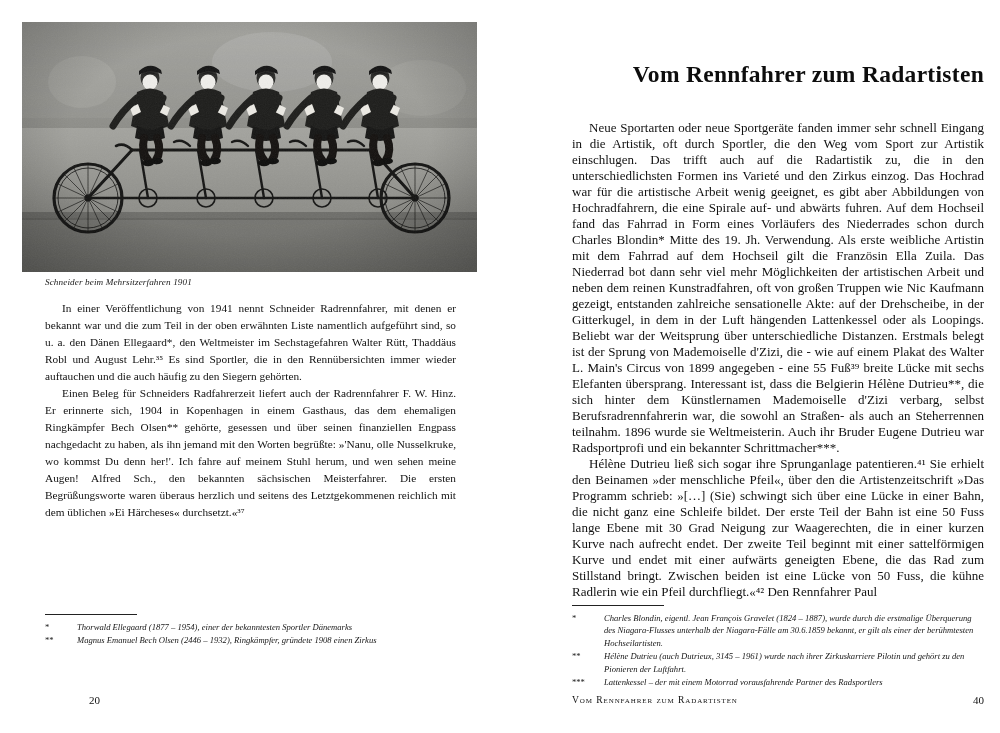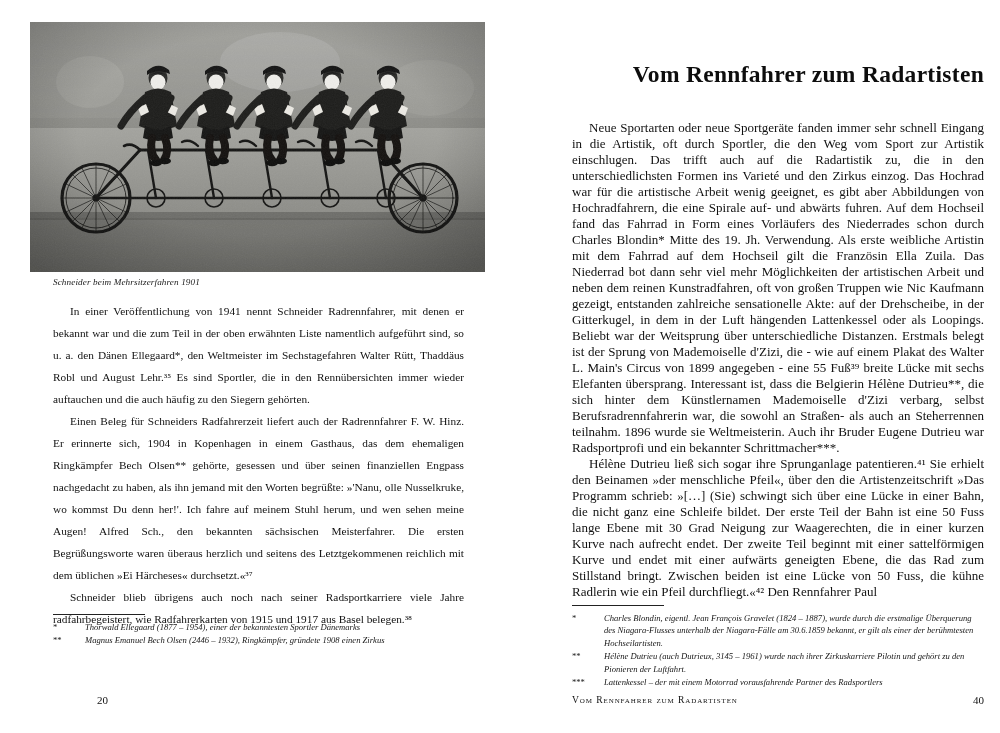--- a/index.html
+++ b/index.html
@@ -17,21 +17,21 @@
   }
   .page {
     position: absolute;
     top: 0; left: 0;
     width: 1000px;
     height: 733px;
   }
   
   .left-page {
     position: absolute;
-    left: 8px; top: 0;
+    left: 0; top: 0;
     width: 500px;
     height: 602px;
   }
   .photo-frame {
     position: absolute;
     left: 22px;
     top: 22px;
     width: 455px;
     height: 250px;
     background: #9a9a96;
@@ -46,21 +46,21 @@
     font-style: italic;
     color: #1a1a1a;
     letter-spacing: 0.1px;
   }
   .left-body {
     position: absolute;
     left: 45px;
     top: 300px;
     width: 411px;
     font-size: 11.3px;
-    line-height: 22px;
+    line-height: 17px;
     text-align: justify;
     color: #111111;
   }
   .left-body p {
     margin: 0;
     text-indent: 17px;
   }
   .left-body p.first {
     text-indent: 17px;
   }
@@ -298,21 +298,20 @@
         <rect x="0" y="0" width="455" height="250" fill="url(#vig)"></rect>
         <rect x="0" y="0" width="455" height="250" filter="url(#grain)" fill="none" opacity="0.5"></rect>
       </svg>
     </div>
 
     <div class="photo-caption">Schneider beim Mehrsitzerfahren 1901</div>
 
     <div class="left-body">
       <p class="first">In einer Veröffentlichung von 1941 nennt Schneider Radrennfahrer, mit denen er bekannt war und die zum Teil in der oben erwähnten Liste namentlich aufgeführt sind, so u. a. den Dänen Ellegaard*, den Weltmeister im Sechstagefahren Walter Rütt, Thaddäus Robl und August Lehr.³⁵ Es sind Sportler, die in den Rennübersichten immer wieder auftauchen und die auch häufig zu den Siegern gehörten.</p>
       <p>Einen Beleg für Schneiders Radfahrerzeit liefert auch der Radrennfahrer F. W. Hinz. Er erinnerte sich, 1904 in Kopenhagen in einem Gasthaus, das dem ehemaligen Ringkämpfer Bech Olsen** gehörte, gesessen und über seinen finanziellen Engpass nachgedacht zu haben, als ihn jemand mit den Worten begrüßte: »'Nanu, olle Nusselkruke, wo kommst Du denn her!'. Ich fahre auf meinem Stuhl herum, und wen sehen meine Augen! Alfred Sch., den bekannten sächsischen Meisterfahrer. Die ersten Begrüßungsworte waren überaus herzlich und seitens des Letztgekommenen reichlich mit dem üblichen »Ei Härcheses« durchsetzt.«³⁷</p>
-      <p>Schneider blieb übrigens auch noch nach seiner Radsportkarriere viele Jahre radfahrbegeistert, wie Radfahrerkarten von 1915 und 1917 aus Basel belegen.³⁸</p>
     </div>
 
     <div class="footnotes-left">
       <div class="rule"></div>
       <div class="fn-row">
         <span class="fn-mark">*</span>
         <span class="fn-text">Thorwald Ellegaard (1877 – 1954), einer der bekanntesten Sportler Dänemarks</span>
       </div>
       <div class="fn-row">
         <span class="fn-mark">**</span>

